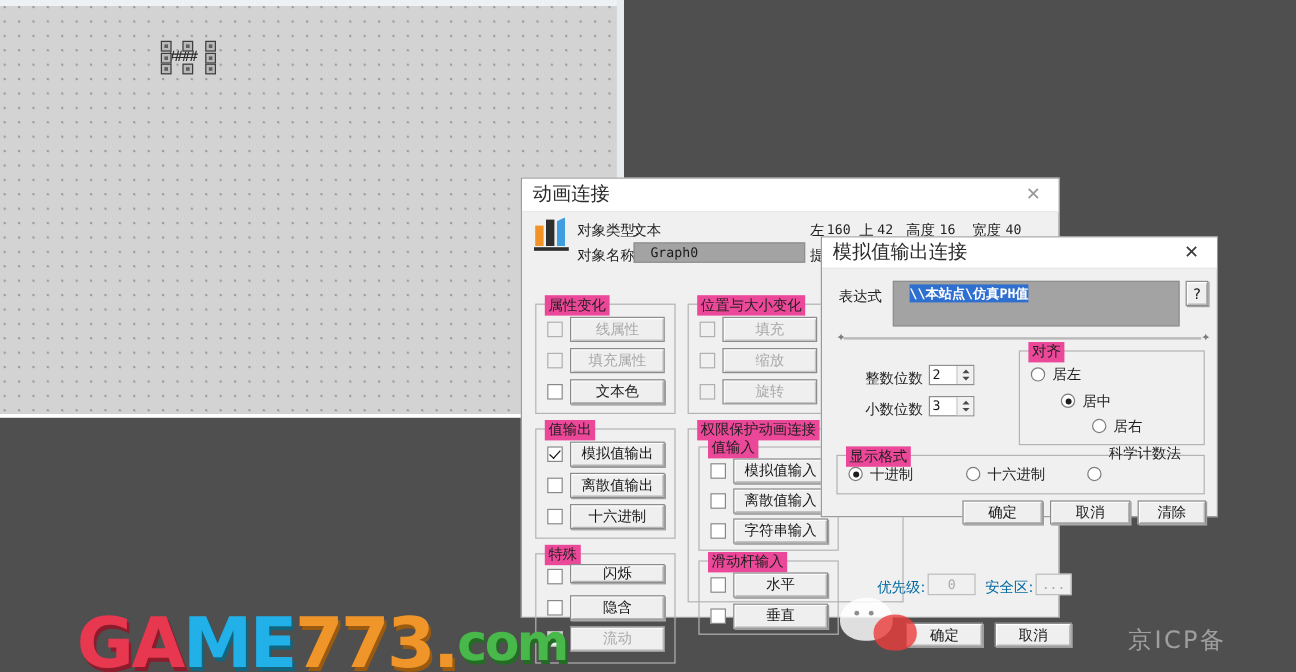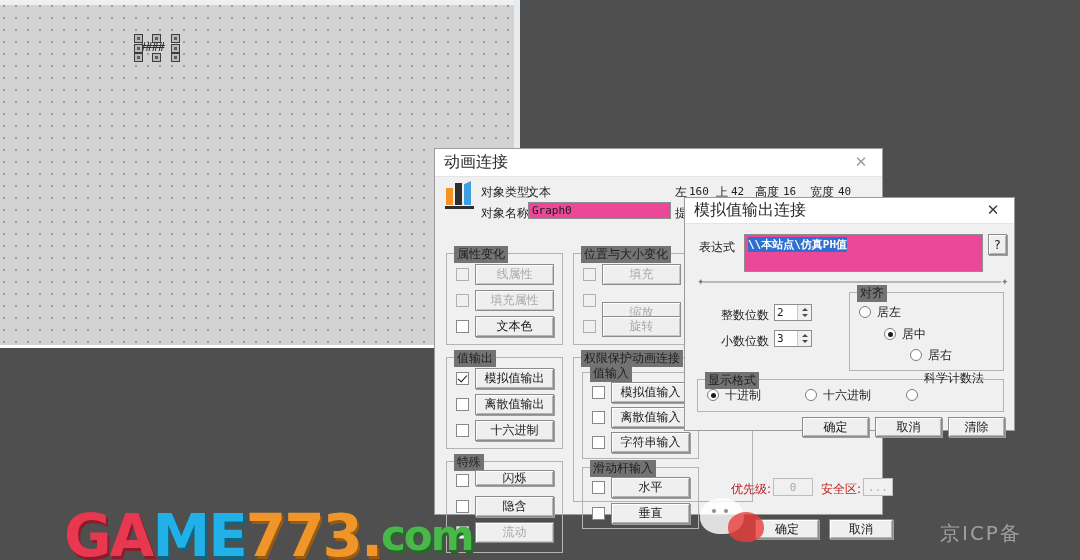--- a/index.html
+++ b/index.html
@@ -53,21 +53,21 @@
     margin-left:auto;width:42px;height:27px;display:flex;align-items:center;justify-content:center;
     font-size:15px;color:#9a9a9a;font-family:"DejaVu Sans",sans-serif;line-height:1;
   }
   .closebtn.dark{color:#3b3b3b;}
 
   .dlg-body{position:relative;width:100%;height:calc(100% - 28px);}
 
   
   .gb{position:absolute;border:1px solid #b3b3b3;box-sizing:border-box;}
   .gb>.lgd{
-    position:absolute;top:-8px;left:7px;background:#737373;padding:0 3px;
+    position:absolute;top:-8px;left:7px;background:#ec4899;padding:0 3px;
     font-size:12px;color:#1e1e1e;white-space:nowrap;
   }
 
   
   .cb{position:absolute;width:13px;height:13px;background:#fff;border:1px solid #888;box-sizing:border-box;}
   .cb.dis{background:#f0f0f0;border-color:#b0b0b0;}
   .cb.on::after{
     content:"";position:absolute;left:3px;top:0px;width:4px;height:8px;
     border:solid #111;border-width:0 1.6px 1.6px 0;transform:rotate(42deg);
   }
@@ -77,27 +77,27 @@
     position:absolute;background:#efefef;border:1px solid #8c8c8c;box-sizing:border-box;
     box-shadow: inset 1px 1px 0 #ffffff, inset -1px -1px 0 #b4b4b4, 1px 1px 0 #9d9d9d;
     display:flex;align-items:center;justify-content:center;
     font-size:12px;color:#171717;white-space:nowrap;
   }
   .pb.dis{color:#a8a8a8;}
   .pb.flat{box-shadow: inset 1px 1px 0 #ffffff, inset -1px -1px 0 #c5c5c5;}
 
   
   .txt{
-    position:absolute;background:#ec4899;border:1px solid #8e8e8e;box-sizing:border-box;
+    position:absolute;background:#a3a3a3;border:1px solid #8e8e8e;box-sizing:border-box;
     font-family:"DejaVu Sans Mono","Liberation Mono",monospace;font-size:11px;color:#1b1b1b;
-    display:flex;align-items:center;padding-left:3px;overflow:hidden;white-space:nowrap;
+    display:flex;align-items:center;padding-left:13px;overflow:hidden;white-space:nowrap;
   }
   .txt.dis{background:#f0f0f0;color:#a9a9a9;border-color:#bdbdbd;}
   .lbl{position:absolute;font-size:12px;color:#1e1e1e;white-space:nowrap;}
-  .lbl.dim{color:#b91c1c;}
+  .lbl.dim{color:#0369a1;}
   .lbl.num{font-family:"DejaVu Sans Mono","Liberation Mono",monospace;font-size:11px;}
 
   
   .rd{position:absolute;width:12px;height:12px;border:1px solid #7d7d7d;border-radius:50%;background:#fff;box-sizing:border-box;}
   .rd.on::after{content:"";position:absolute;left:2.5px;top:2.5px;width:5px;height:5px;border-radius:50%;background:#1d1d1d;}
 
   
   .spin{position:absolute;width:38px;height:17px;background:#fff;border:1px solid #8e8e8e;box-sizing:border-box;display:flex;}
   .spin .v{flex:1;font-family:"DejaVu Sans Mono","Liberation Mono",monospace;font-size:11px;color:#1b1b1b;padding-left:2px;line-height:15px;}
   .spin .ar{width:13px;border-left:1px solid #c9c9c9;background:#f1f1f1;position:relative;}
@@ -225,21 +225,21 @@
       <div class="pb dis flat" style="left:40px;top:113px;width:79px;height:21px;">填充属性</div>
       <div class="cb" style="left:21px;top:143px;"></div>
       <div class="pb" style="left:40px;top:139px;width:79px;height:21px;">文本色</div>
 
       <div class="gb" style="left:138px;top:76px;width:117px;height:92px;">
         <span class="lgd">位置与大小变化</span>
       </div>
       <div class="cb dis" style="left:148px;top:91px;"></div>
       <div class="pb dis flat" style="left:167px;top:87px;width:79px;height:21px;">填充</div>
       <div class="cb dis" style="left:148px;top:117px;"></div>
-      <div class="pb dis flat" style="left:167px;top:125px;width:79px;height:21px;">缩放</div>
+      <div class="pb dis flat" style="left:167px;top:113px;width:79px;height:21px;">缩放</div>
       <div class="cb dis" style="left:148px;top:143px;"></div>
       <div class="pb dis flat" style="left:167px;top:139px;width:79px;height:21px;">旋转</div>
 
       <div class="gb" style="left:11px;top:180px;width:117px;height:92px;">
         <span class="lgd">值输出</span>
       </div>
       <div class="cb on" style="left:21px;top:195px;"></div>
       <div class="pb" style="left:40px;top:191px;width:79px;height:21px;">模拟值输出</div>
       <div class="cb" style="left:21px;top:221px;"></div>
       <div class="pb" style="left:40px;top:217px;width:79px;height:21px;">离散值输出</div>

